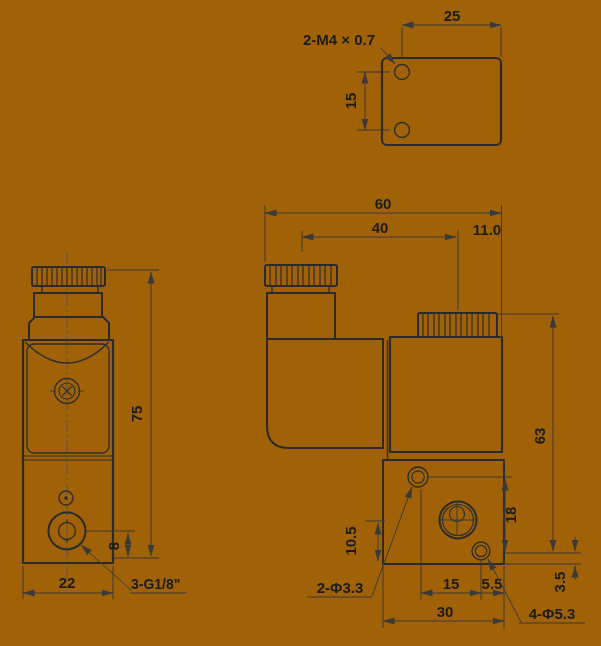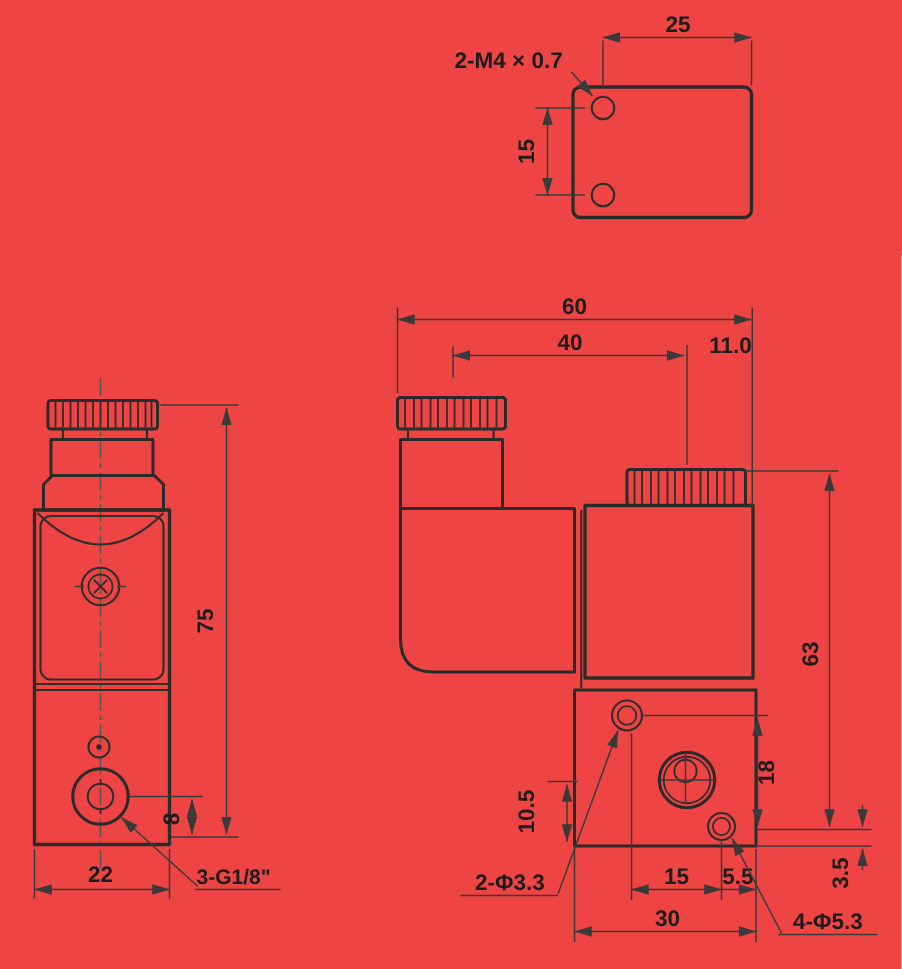--- a/index.html
+++ b/index.html
@@ -1,16 +1,16 @@
 <!DOCTYPE html>
 <html><head>
 <meta charset="utf-8">
 <style>
   html,body{margin:0;padding:0;background:#ffffff;}
-  .page{width:601px;height:646px;background:#ef4444;position:relative;overflow:hidden;}
+  .page{width:601px;height:646px;background:#a16207;position:relative;overflow:hidden;}
   svg{display:block;}
   .ol{fill:none;stroke:#2b2b2b;stroke-width:2;stroke-linejoin:round;}
   .ol2{fill:none;stroke:#2b2b2b;stroke-width:2.2;stroke-linejoin:round;}
   .thin{fill:none;stroke:#2e2e2e;stroke-width:1.4;}
   .knurl{fill:none;stroke:#2e2e2e;stroke-width:1.2;}
   .dim{fill:none;stroke:#3a3a3a;stroke-width:1;}
   .cl{fill:none;stroke:#555;stroke-width:1;stroke-dasharray:12 3 3 3;}
   .txt{font:700 15px "Liberation Sans",sans-serif;fill:#1c1c1c;}
   .txts{font:700 14px "Liberation Sans",sans-serif;fill:#1c1c1c;}
 </style>

